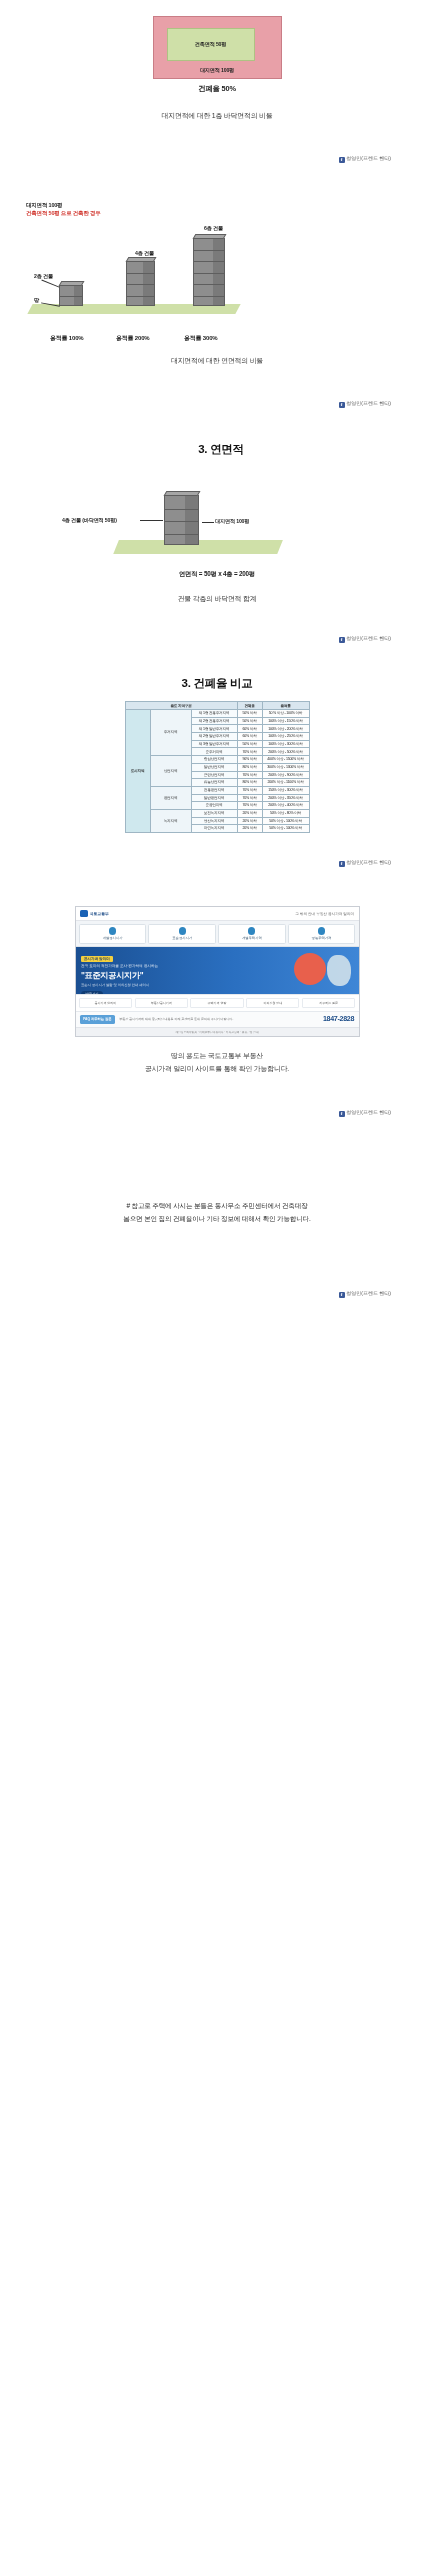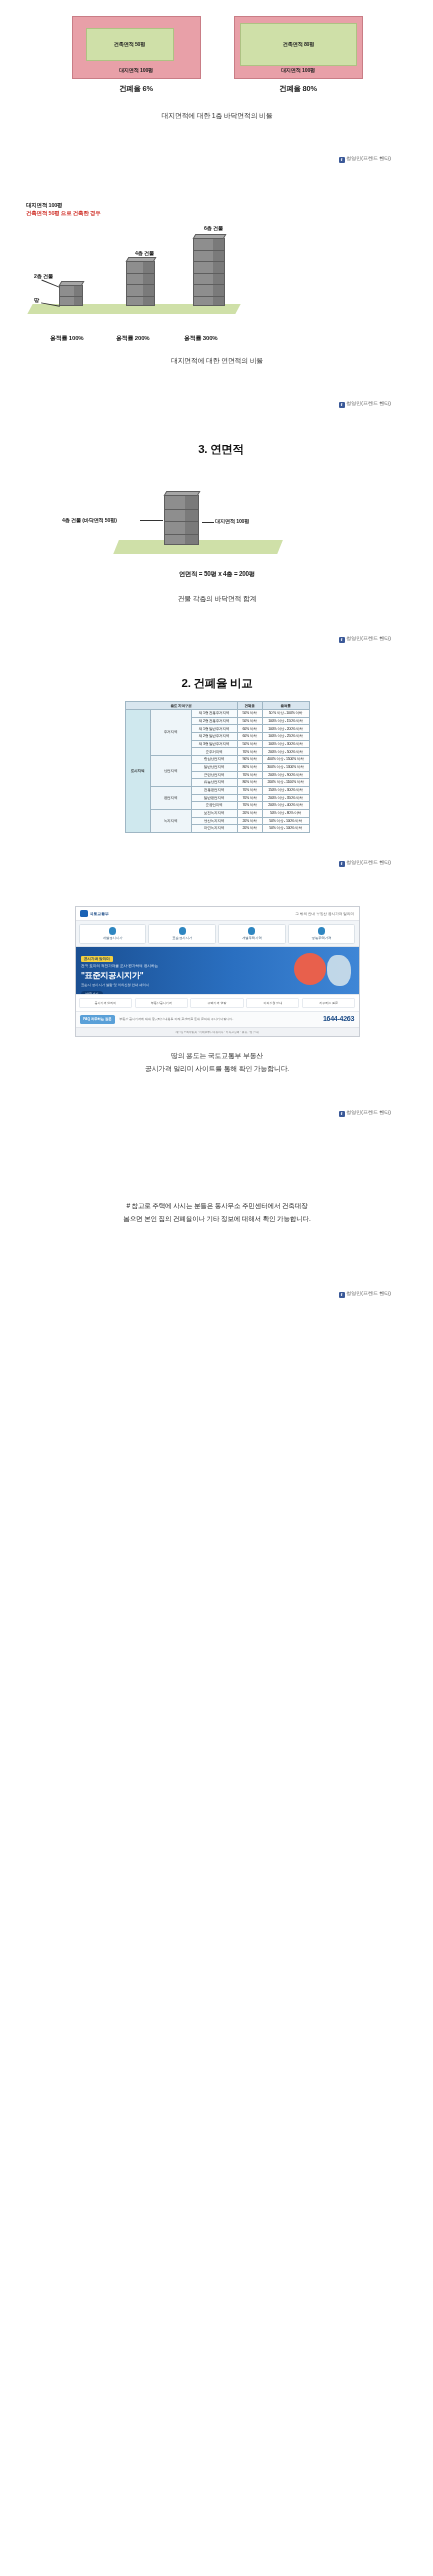--- a/index.html
+++ b/index.html
@@ -437,28 +437,21 @@
 
 <div class="page">
 
   <div class="section" id="sec1">
     <div class="s1-row">
       <div class="s1-block">
         <div class="lot l50">
           <div class="bldg">건축면적 50평</div>
           <div class="lot-label">대지면적 100평</div>
         </div>
-        <div class="s1-ratio">건폐율 6%</div>
-      </div>
-      <div class="s1-block">
-        <div class="lot l80">
-          <div class="bldg">건축면적 80평</div>
-          <div class="lot-label">대지면적 100평</div>
-        </div>
-        <div class="s1-ratio">건폐율 80%</div>
+        <div class="s1-ratio">건폐율 50%</div>
       </div>
     </div>
     <div class="caption">대지면적에 대한 1층 바닥면적의 비율</div>
     <div class="fb-credit">
       <span class="fb-icon">f</span><span>청영민(프렌드 헨타)</span>
     </div>
   </div>
 
   <div class="section" id="sec2">
     <div class="s2-stage">
@@ -529,21 +522,21 @@
       <div class="s3-label" id="s3l2">대지면적 100평</div>
     </div>
     <div class="s3-formula">연면적 = 50평 x 4층 = 200평</div>
     <div class="caption">건물 각층의 바닥면적 합계</div>
     <div class="fb-credit">
       <span class="fb-icon">f</span><span>청영민(프렌드 헨타)</span>
     </div>
   </div>
 
   <div class="section" id="sec4">
-    <div class="sec-title">2. 건폐율 비교</div>
+    <div class="sec-title">3. 건폐율 비교</div>
     <div class="tbl-wrap">
       <table class="cmp">
         <thead>
           <tr>
             <th colspan="3">용도 지역구분</th>
             <th>건폐율</th>
             <th>용적률</th>
           </tr>
         </thead>
         <tbody id="cmp-body">
@@ -681,21 +674,21 @@
           <div class="l">공시가격 알리미</div>
           <div class="l">부동산공시가격</div>
           <div class="l">주택가격 열람</div>
           <div class="l">이의신청 안내</div>
           <div class="l">자주하는 질문</div>
         </div>
         <div class="bn-bottom">
           <div class="faq">FAQ 자주하는 질문</div>
           <div class="desc">부동산 공시가격에 대해 궁금하신 내용을
 아래 콜센터를 통해 문의해 주시기 바랍니다.</div>
-          <div class="tel">1644-4263</div>
+          <div class="tel">1847-2828</div>
         </div>
         <div class="bn-foot">개인정보처리방침 · 이메일무단수집거부 · 저작권정책 · 웹접근성 안내</div>
       </div>
     </div>
     <div class="caption">
       <div>땅의 용도는 국토교통부 부동산</div>
       <div>공시가격 알리미 사이트를 통해 확인 가능합니다.</div>
     </div>
     <div class="fb-credit">
       <span class="fb-icon">f</span><span>청영민(프렌드 헨타)</span>

